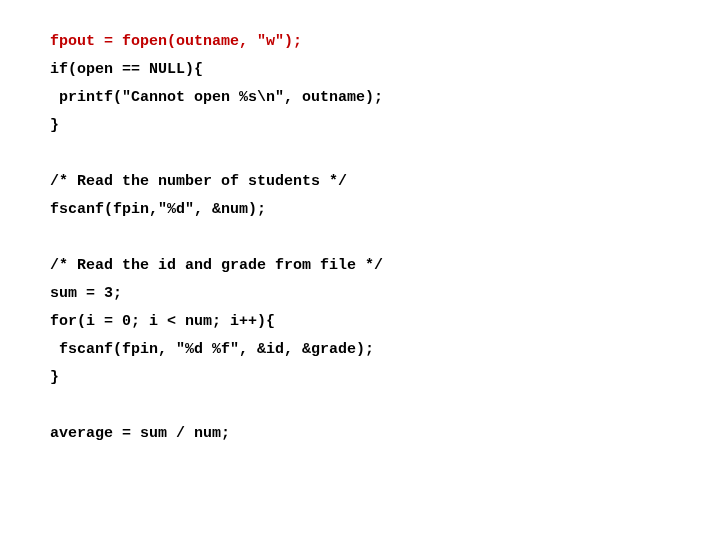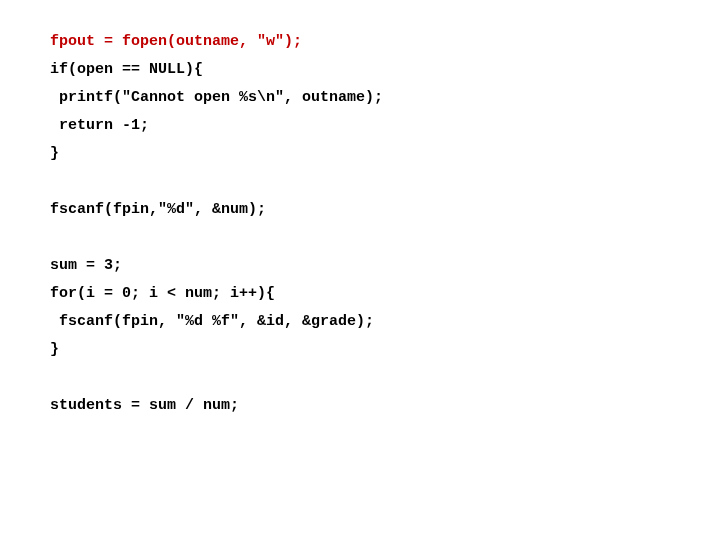--- a/index.html
+++ b/index.html
@@ -26,24 +26,25 @@
     color: #c00000;
   }
 </style>
 </head>
 <body>
 
 <div class="code-container">
   <div class="code-line highlight">fpout = fopen(outname, "w");</div>
   <div class="code-line">if(open == NULL){</div>
   <div class="code-line"> printf("Cannot open %s\n", outname);</div>
-  <div class="code-line"> return -1;</div>
   <div class="code-line">}</div>
   <div class="code-line"></div>
+  <div class="code-line">/* Read the number of students */</div>
   <div class="code-line">fscanf(fpin,"%d", &amp;num);</div>
   <div class="code-line"></div>
+  <div class="code-line">/* Read the id and grade from file */</div>
   <div class="code-line">sum = 3;</div>
   <div class="code-line">for(i = 0; i &lt; num; i++){</div>
   <div class="code-line"> fscanf(fpin, "%d %f", &amp;id, &amp;grade);</div>
   <div class="code-line">}</div>
   <div class="code-line"></div>
-  <div class="code-line">students = sum / num;</div>
+  <div class="code-line">average = sum / num;</div>
 </div>
 
 </body></html>

